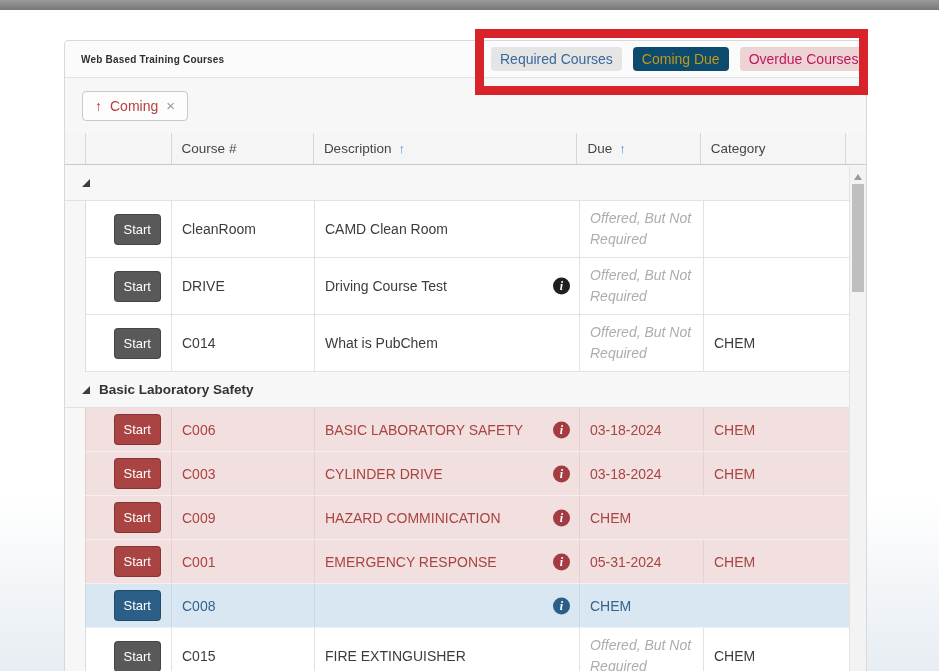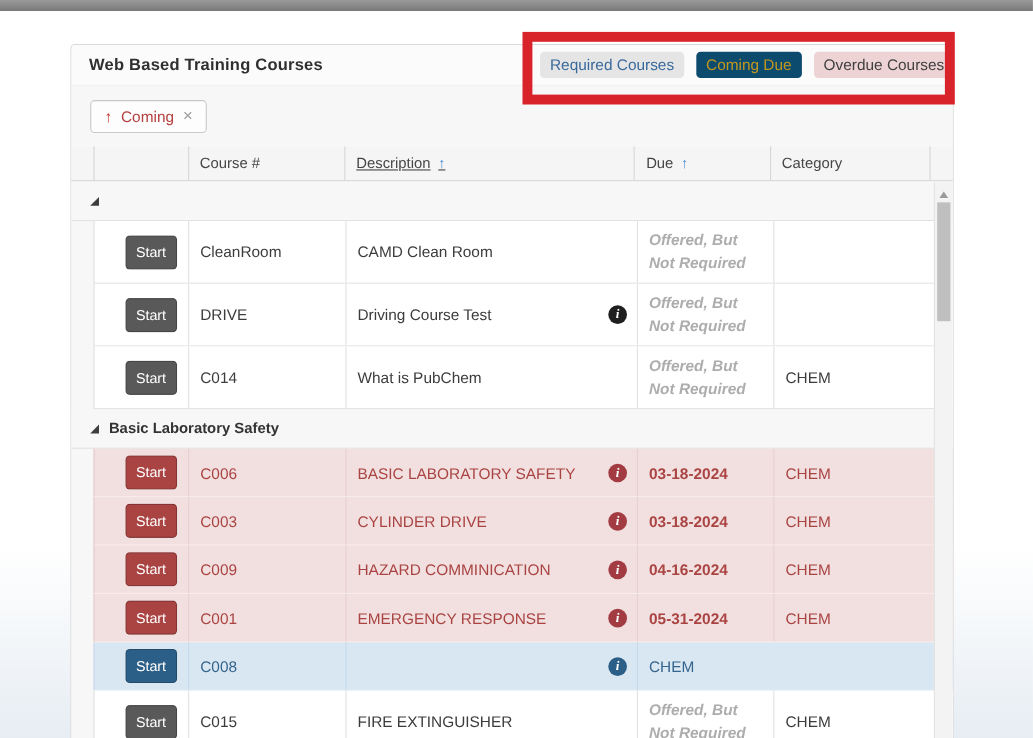--- a/index.html
+++ b/index.html
@@ -10,21 +10,21 @@
   }
   .topbar{height:10px;background:linear-gradient(#9a9a9a,#787878);}
   .panel{
     position:absolute;left:64px;top:40px;width:803px;height:660px;
     background:#fff;border:1px solid #d9d9d9;border-radius:4px 4px 0 0;box-sizing:border-box;
   }
   .panel-header{
     height:37px;background:#fbfbfb;border-bottom:1px solid #e3e3e3;
     display:flex;align-items:center;padding:0 16px;box-sizing:border-box;border-radius:4px 4px 0 0;
   }
-  .title{font-size:15px;font-weight:bold;color:#2f2f2f;letter-spacing:.2px;}
+  .title{font-size:10px;font-weight:bold;color:#2f2f2f;letter-spacing:.2px;}
   .legend{position:absolute;left:426px;top:6px;display:flex;gap:11px;z-index:5;}
   .badge{padding:4px 9px;border-radius:4px;font-size:14px;white-space:nowrap;}
   .annotation{
     position:absolute;left:475px;top:29px;width:393px;height:66px;
     border:9px solid #d8232a;box-sizing:border-box;z-index:40;pointer-events:none;
   }
   .filter-bar{height:55px;background:#f7f7f7;display:flex;align-items:center;padding:0 17px;box-sizing:border-box;}
   .chip{
     display:inline-flex;align-items:center;gap:8px;background:#fdfdfd;border:1px solid #c9c9c9;
     border-radius:4px;padding:6px 12px;font-size:14px;cursor:pointer;
@@ -33,41 +33,41 @@
   .chip .label{color:#b43f3f;}
   .chip .close{color:#999;font-size:15px;line-height:1;}
   .grid{position:relative;}
   .grid-header{display:flex;background:#f5f5f5;border-bottom:1px solid #c9c9c9;height:32px;box-sizing:border-box;}
   .ghc{
     box-sizing:border-box;padding:0 10px;font-size:13.5px;color:#464646;
     border-right:1px solid #d6d6d6;display:flex;align-items:center;gap:7px;height:100%;
   }
   .ghc .sort{color:#4a8fd3;font-size:13px;}
   .ghc.spacer{flex:1;border-right:none;}
-  .c0{width:20px;}.c1{width:86px;}.c2{width:143px;}.c3{width:265px;text-decoration:underline;}.c4{width:124px;}.c5{width:146px;}
+  .c0{width:20px;}.c1{width:86px;}.c2{width:143px;}.c3{width:265px;}.c4{width:124px;}.c5{width:146px;}
   .grid-body{background:#f7f7f7;}
   .group-row{
     height:35px;display:flex;align-items:center;gap:9px;padding-left:17px;
     background:#f7f7f7;border-bottom:1px solid #e2e2e2;box-sizing:content-box;
   }
   .tri{width:0;height:0;border-right:8px solid #3d3d3d;border-top:8px solid transparent;cursor:pointer;}
   .group-label{font-weight:bold;font-size:13.5px;color:#333;}
   .row{display:flex;margin-left:20px;background:#fff;border-left:1px solid #ddd;border-bottom:1px solid #e2e2e2;}
   .row .cell{
     box-sizing:border-box;padding:6px 10px;font-size:14px;color:#3c3c3c;
     display:flex;align-items:center;border-right:1px solid #e2e2e2;
   }
   .row.state-default{min-height:56px;}
   .row.state-overdue,.row.state-required{min-height:41px;}
   .row.state-overdue{background:#f2dfdf;border-bottom:1px solid #f8ecec;border-left:1px solid #e3cccc;}
   .row.state-overdue .cell{color:#a94442;border-right-color:#e7d0d0;}
   .row.state-required{background:#d9e7f3;border-bottom:1px solid #e9f2f9;border-left:1px solid #c6d9ea;}
   .row.state-required .cell{color:#35648c;border-right-color:#c6d9ea;}
   .w1{width:86px;justify-content:flex-end;}
-  .w2{width:143px;}.w3{width:265px;}.w4{width:124px;font-weight:bold;}.w5{width:146px;border-right:none !important;}
+  .w2{width:143px;}.w3{width:265px;}.w4{width:124px;}.w5{width:146px;border-right:none !important;}
   .desc-cell{position:relative;padding-right:36px !important;}
   .start{
     background:#595959;color:#fff;border:1px solid rgba(0,0,0,.22);border-radius:4px;
     padding:7px 9px;font-size:13px;font-family:inherit;cursor:pointer;
   }
   .state-overdue .start{background:#a94442;}
   .state-required .start{background:#2c5f87;}
   .info{
     position:absolute;right:9px;top:50%;transform:translateY(-50%);
     width:17px;height:17px;border-radius:50%;background:#1f1f1f;color:#fff;
@@ -86,21 +86,21 @@
 
 <div class="topbar"></div>
 
 <div class="panel">
   <div class="panel-header">
     <span class="title">Web Based Training Courses</span>
   </div>
   <div class="legend">
       <span class="badge" style="background: #e5e5e5; color: rgb(57, 105, 156);">Required Courses</span>
       <span class="badge" style="background: #0c4a6e; color: rgb(194, 152, 29);">Coming Due</span>
-      <span class="badge" style="background: rgb(238, 211, 213); color: #404040;">Overdue Courses</span>
+      <span class="badge" style="background: rgb(238, 211, 213); color: #be185d;">Overdue Courses</span>
     </div>
   <div class="filter-bar">
     <span class="chip">
       <span class="arrow">↑</span>
       <span class="label">Coming</span>
       <span class="close">×</span>
     </span>
   </div>
   <div class="grid">
     <div class="grid-header">
@@ -190,21 +190,20 @@
         </div>
         <div class="row state-overdue">
           <div class="cell w1">
             <button class="start">Start</button>
           </div>
           <div class="cell w2">C009</div>
           <div class="cell w3 desc-cell">
             <span>HAZARD COMMINICATION</span>
             <span class="info">i</span>
           </div>
-          <div class="cell w4">04-16-2024</div>
           <div class="cell w5">CHEM</div>
         </div>
         <div class="row state-overdue">
           <div class="cell w1">
             <button class="start">Start</button>
           </div>
           <div class="cell w2">C001</div>
           <div class="cell w3 desc-cell">
             <span>EMERGENCY RESPONSE</span>
             <span class="info">i</span>

